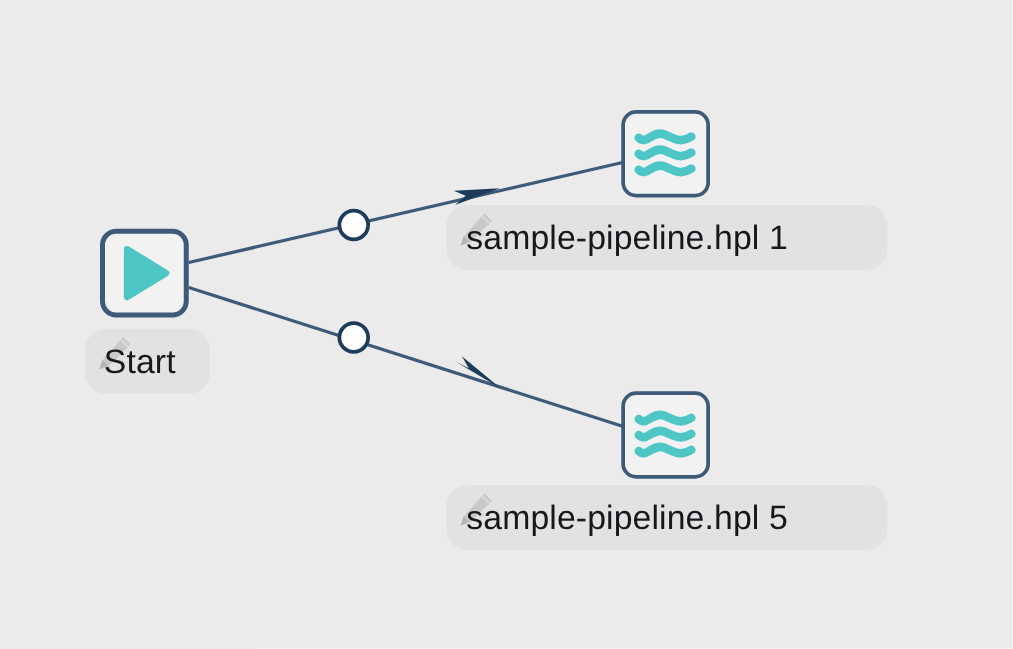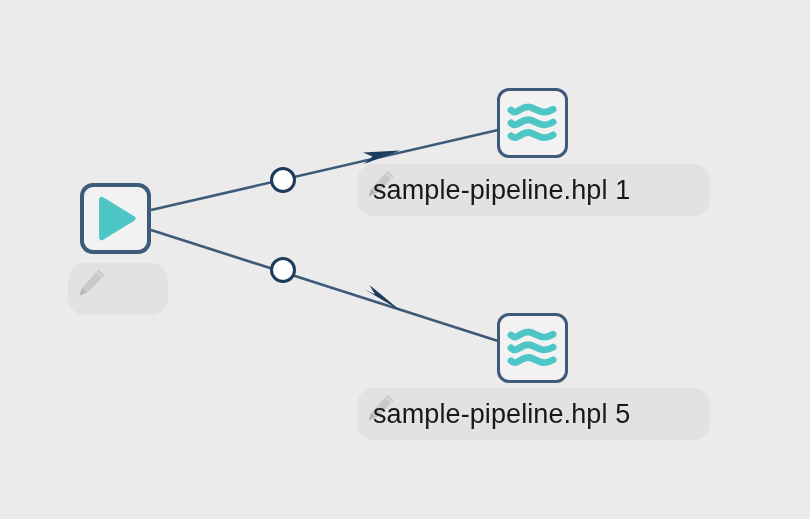--- a/index.html
+++ b/index.html
@@ -140,20 +140,21 @@
       <path d="M20 14 L55 35.5 L20 57 Z" fill="#4ec6c6" stroke="#4ec6c6" stroke-width="6" stroke-linejoin="round"></path>
     </svg>
   </div>
 
   <div class="label-pill label-pill-start">
     <svg class="pencil-icon" viewBox="0 0 34 34" xmlns="http://www.w3.org/2000/svg">
       <path d="M24.5 3.5 L30.5 9.5 L13 27 L5.5 29.5 L8 22 Z" fill="#c9c9c9"></path>
       <path d="M5.5 29.5 L8 22 L12 26 Z" fill="#b5b5b5"></path>
       <path d="M22.5 5.5 L28.5 11.5" stroke="#d8d8d8" stroke-width="2"></path>
     </svg>
+    <span class="label-text">Start</span>
   </div>
 
   <div class="node node-pipeline-1">
     <svg class="node-glyph" viewBox="0 0 71 70" xmlns="http://www.w3.org/2000/svg">
       <g fill="none" stroke="#4ec6c6" stroke-width="7.5" stroke-linecap="round">
         <path d="M12 21 C19 28, 24 14, 34 18 C44 22, 48 26, 58 20"></path>
         <path d="M12 35 C19 42, 24 28, 34 32 C44 36, 48 40, 58 34"></path>
         <path d="M12 49 C19 56, 24 42, 34 46 C44 50, 48 54, 58 48"></path>
       </g>
     </svg>

